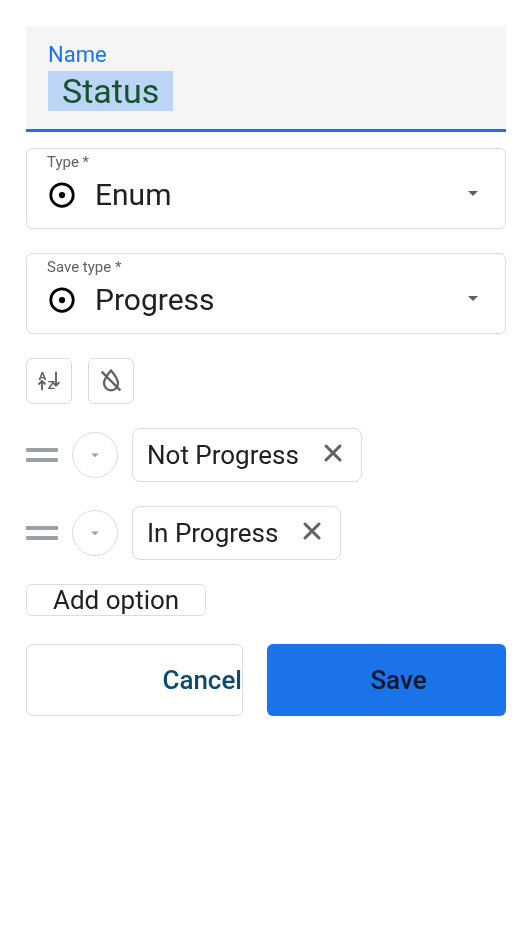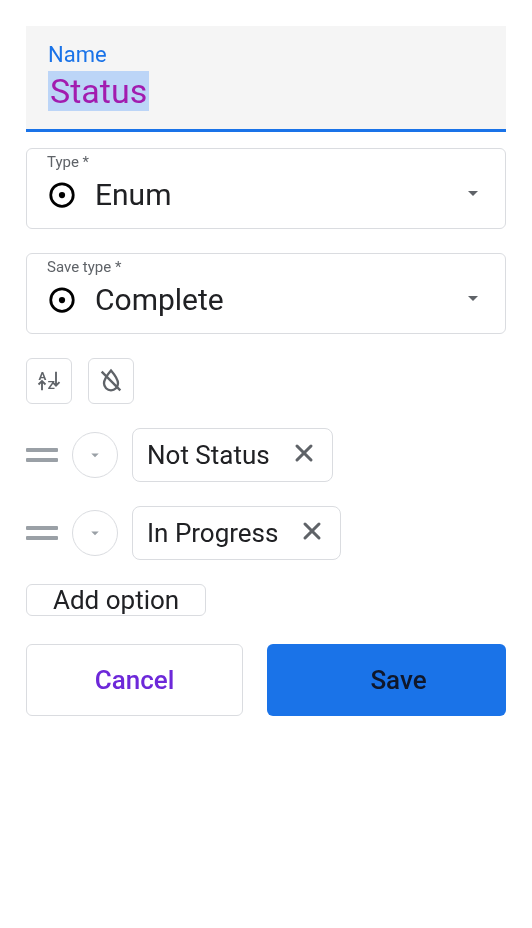--- a/index.html
+++ b/index.html
@@ -23,24 +23,24 @@
       margin-bottom: 16px;
     }
     .name-label {
       color: #1a73e8;
       font-size: 22px;
       font-weight: 400;
       margin-bottom: 4px;
     }
     .name-value {
       font-size: 34px;
-      color: #a21caf;
+      color: #14532d;
       display: inline-block;
       background: #bcd5f7;
-      padding: 0 2px;
+      padding: 0 14px;
     }
 
     
     .select-field {
       border: 1px solid #dadce0;
       border-radius: 6px;
       padding: 6px 20px 16px;
       margin-bottom: 24px;
       position: relative;
     }
@@ -180,21 +180,22 @@
       padding: 20px 0;
       font-size: 26px;
       border-radius: 6px;
       cursor: pointer;
       text-align: center;
       font-weight: 500;
     }
     .btn-cancel {
       border: 1px solid #dadce0;
       background: #fff;
-      color: #6d28d9;
+      color: #0c4a6e;
+      text-align: right;
     }
     .btn-save {
       border: none;
       background: #1a73e8;
       color: #0f172a;
       padding-left: 24px;
     }
   </style>
 </head>
 <body>
@@ -229,21 +230,21 @@
 
 <div class="select-field">
   <div class="select-label">Save type *</div>
   <div class="select-content">
     <span class="enum-icon">
       <svg viewBox="0 0 24 24" fill="none" stroke="currentColor" stroke-width="2.2">
         <circle cx="12" cy="12" r="9"></circle>
         <circle cx="12" cy="12" r="2.5" fill="currentColor" stroke="none"></circle>
       </svg>
     </span>
-    <span class="select-value">Complete</span>
+    <span class="select-value">Progress</span>
     <span class="dropdown-arrow">
       <svg viewBox="0 0 24 24" fill="currentColor">
           <path d="M7 10l5 5 5-5z"></path>
         </svg>
     </span>
   </div>
 </div>
 
 
 <div class="toolbar">
@@ -269,21 +270,21 @@
     <div class="drag-handle">
       <div class="bar"></div>
         <div class="bar"></div>
     </div>
     <div class="color-chip">
       <svg viewBox="0 0 24 24" fill="currentColor">
           <path d="M7 10l5 5 5-5z"></path>
         </svg>
     </div>
     <div class="option-pill">
-      <span class="option-text">Not Status</span>
+      <span class="option-text">Not Progress</span>
       <span class="remove-icon">
         <svg viewBox="0 0 24 24" stroke="currentColor" stroke-width="2.6" stroke-linecap="round">
           <line x1="6" y1="6" x2="18" y2="18"></line>
             <line x1="18" y1="6" x2="6" y2="18"></line>
         </svg>
       </span>
     </div>
   </div>
     <div class="option-row">
     <div class="drag-handle">

